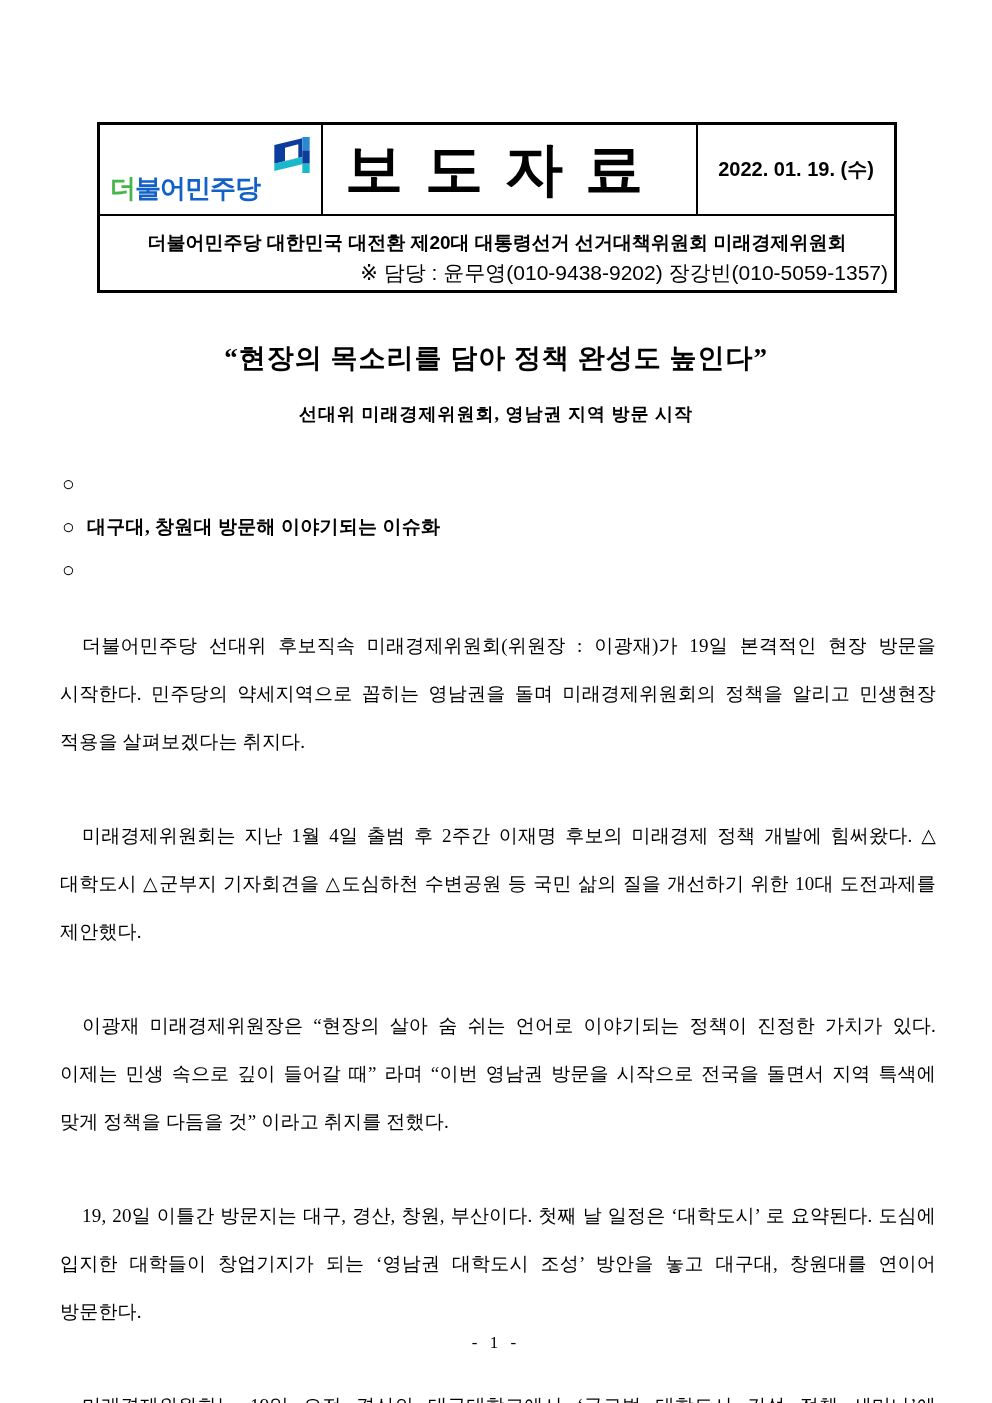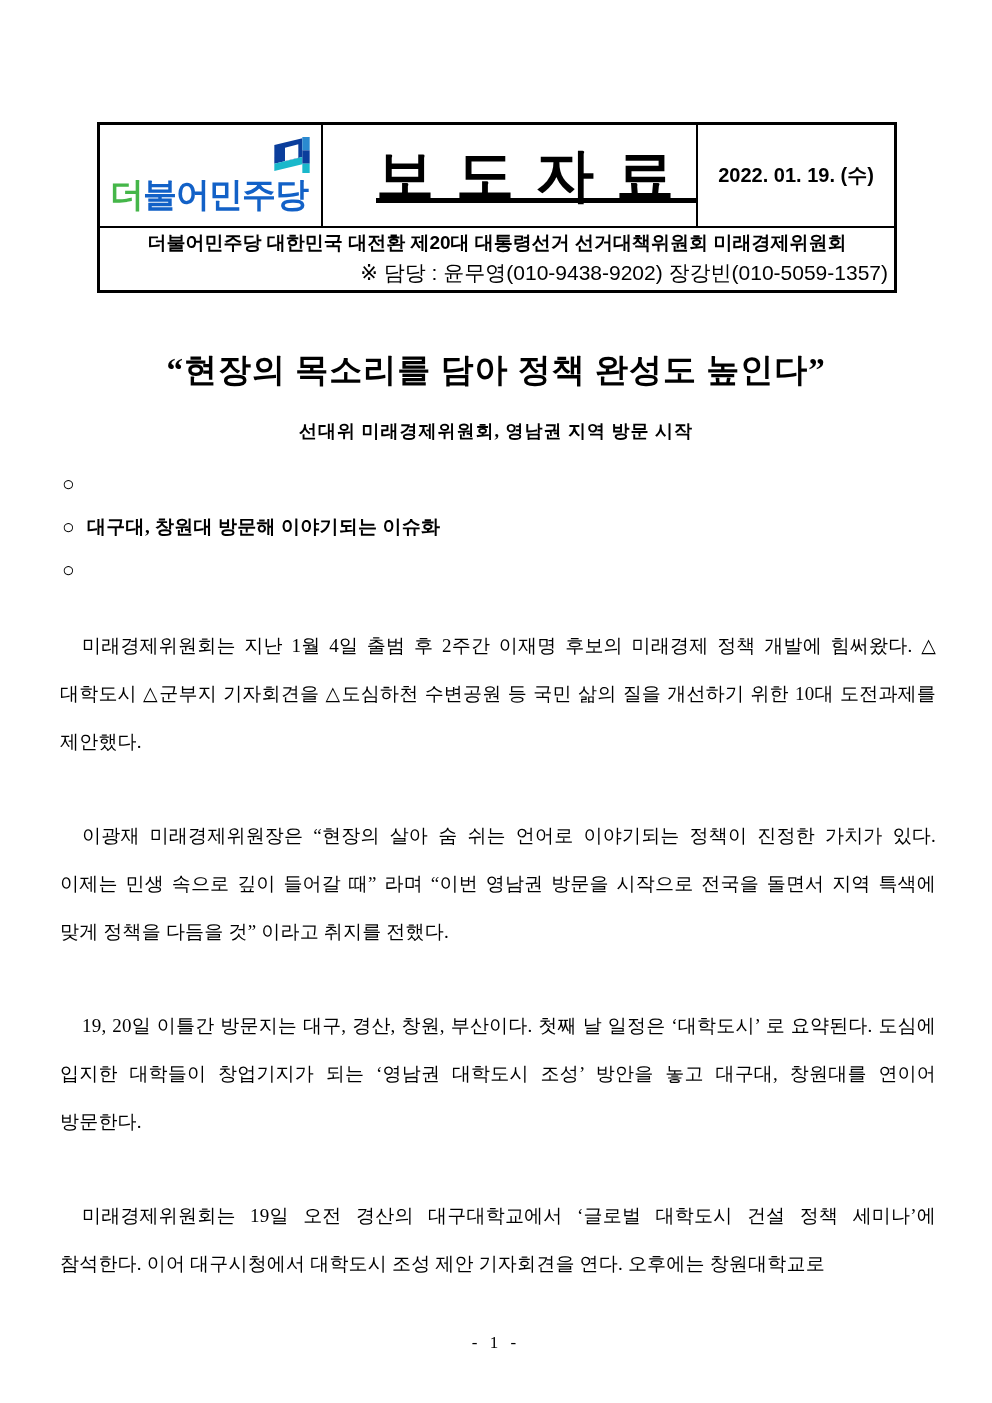--- a/index.html
+++ b/index.html
@@ -41,41 +41,40 @@
     width: 221px;
     border-right: 2px solid #000;
     position: relative;
   }
   .logo-wordmark {
     position: absolute;
     left: 10px;
     bottom: 8px;
     font-family: "Liberation Sans", "DejaVu Sans", sans-serif;
     font-weight: bold;
-    font-size: 34px;
+    font-size: 26px;
     letter-spacing: -1px;
     white-space: nowrap;
     margin-top: 20px;
   }
   .logo-first { color: var(--logo_green, #45b649); }
   .logo-rest  { color: var(--logo_blue, #1261c7); }
   .flag-icon {
     position: absolute;
     right: 8px;
     top: 12px;
     width: 40px;
     height: 40px;
   }
   .title-cell {
     flex: 1;
     border-right: 2px solid #000;
     display: flex;
     align-items: center;
-    justify-content: flex-end;
-    text-decoration: underline;
+    justify-content: flex-start;
   }
   .press-title {
     font-family: "Liberation Sans", "DejaVu Sans", sans-serif;
     font-weight: 900;
     font-size: 58px;
     letter-spacing: 22px;
     padding-left: 22px; 
     white-space: nowrap;
   }
   .date-cell {
@@ -89,20 +88,21 @@
     font-weight: bold;
     font-size: 20px;
     white-space: nowrap;
   }
   .header-row-bottom {
     flex: 1;
     display: flex;
     flex-direction: column;
     justify-content: center;
     padding: 2px 6px 3px 6px;
+    margin-top: 12px;
   }
   .committee-line {
     text-align: center;
     font-family: "Liberation Sans", "DejaVu Sans", sans-serif;
     font-weight: bold;
     font-size: 19px;
     white-space: nowrap;
   }
   .contact-line {
     text-align: right;
@@ -114,24 +114,24 @@
 
   
   .headline {
     position: absolute;
     left: 0;
     right: 0;
     top: 340px;
     text-align: center;
   }
   .headline-line1 {
-    font-size: 33px;
+    font-size: 27px;
     font-weight: bold;
     letter-spacing: 1px;
-    margin: 8px 0 26px 0;
+    margin: 0 0 26px 0;
   }
   .headline-line2 {
     font-size: 18px;
     font-weight: bold;
     letter-spacing: 1px;
     margin: 0;
   }
 
   
   .bullets {
@@ -237,20 +237,21 @@
     <div class="bullet-item">
       <span class="bullet-marker">○</span>
       <span>대구대, 창원대 방문해 이야기되는 이슈화</span>
     </div>
     <div class="bullet-item">
       <span class="bullet-marker">○</span>
     </div>
   </div>
 
   <div class="body-text">
+    <p>더불어민주당 선대위 후보직속 미래경제위원회(위원장 : 이광재)가 19일 본격적인 현장 방문을 시작한다. 민주당의 약세지역으로 꼽히는 영남권을 돌며 미래경제위원회의 정책을 알리고 민생현장 적용을 살펴보겠다는 취지다.</p>
     <p>미래경제위원회는 지난 1월 4일 출범 후 2주간 이재명 후보의 미래경제 정책 개발에 힘써왔다. △대학도시 △군부지 기자회견을 △도심하천 수변공원 등 국민 삶의 질을 개선하기 위한 10대 도전과제를 제안했다.</p>
     <p>이광재 미래경제위원장은 “현장의 살아 숨 쉬는 언어로 이야기되는 정책이 진정한 가치가 있다. 이제는 민생 속으로 깊이 들어갈 때” 라며 “이번 영남권 방문을 시작으로 전국을 돌면서 지역 특색에 맞게 정책을 다듬을 것” 이라고 취지를 전했다.</p>
     <p>19, 20일 이틀간 방문지는 대구, 경산, 창원, 부산이다. 첫째 날 일정은 ‘대학도시’ 로 요약된다. 도심에 입지한 대학들이 창업기지가 되는 ‘영남권 대학도시 조성’ 방안을 놓고 대구대, 창원대를 연이어 방문한다.</p>
     <p>미래경제위원회는 19일 오전 경산의 대구대학교에서 ‘글로벌 대학도시 건설 정책 세미나’에 참석한다. 이어 대구시청에서 대학도시 조성 제안 기자회견을 연다. 오후에는 창원대학교로</p>
   </div>
 
   <div class="page-footer">- 1 -</div>
 
 </div>
 

